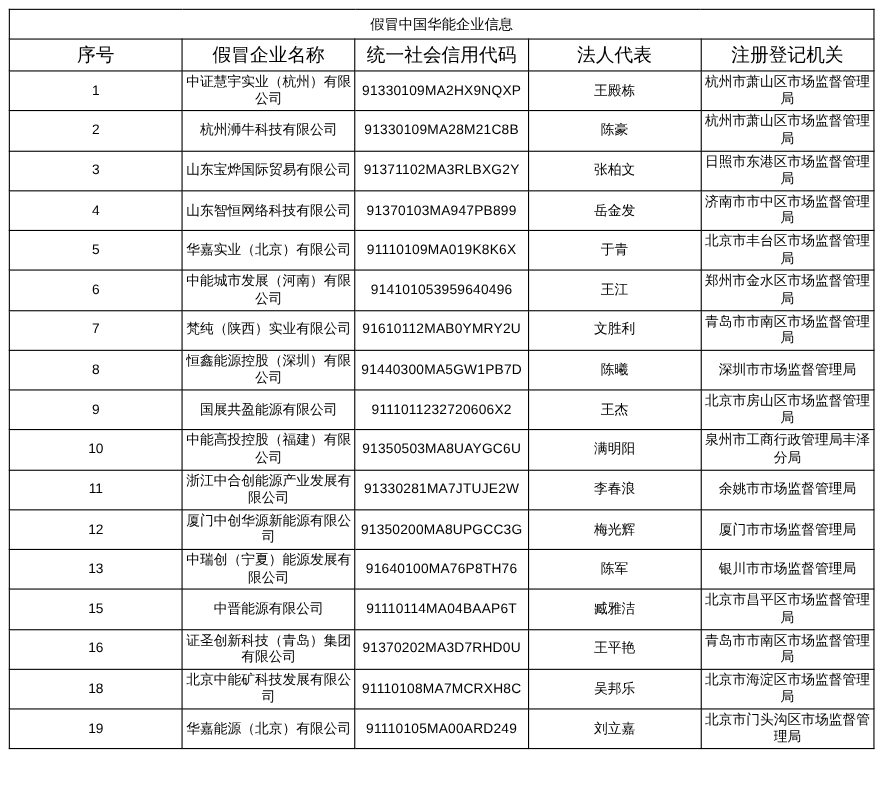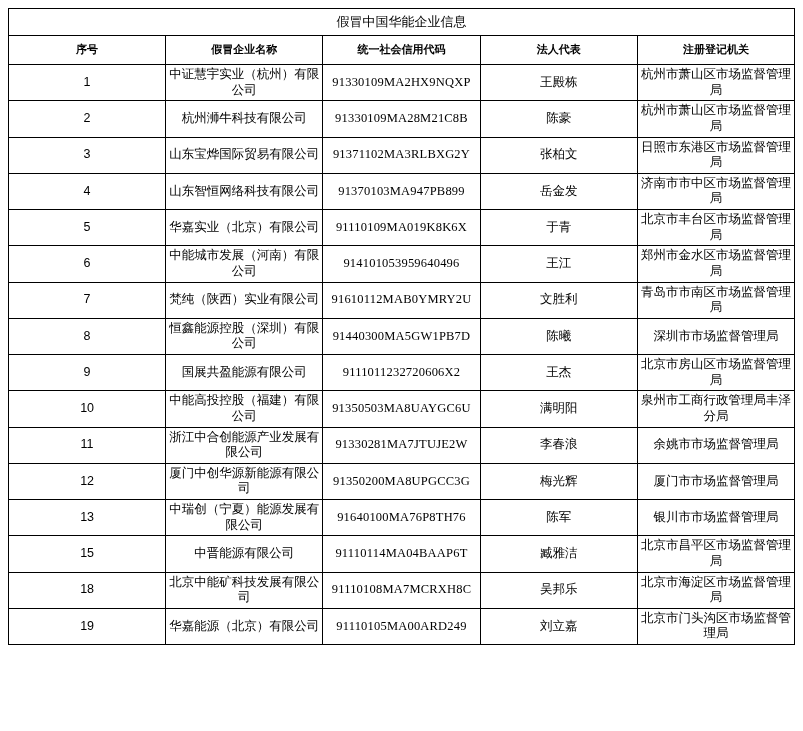--- a/index.html
+++ b/index.html
@@ -35,33 +35,33 @@
     vertical-align: middle;
     font-weight: normal;
     word-break: break-word;
   }
   tr.title-row td {
     height: 22px;
     font-size: 13px;
   }
   tr.header-row td {
     height: 24px;
-    font-weight: bold;
-    font-size: 11px;
+    font-weight: normal;
+    font-size: 17px;
   }
   tr.data-row td {
     height: 20px;
   }
   td.col-idx { width: 48px; }
   td.col-name { width: 218px; }
   td.col-code { width: 196px; margin-left: 48px; }
   td.col-rep { width: 96px; }
   td.col-org { width: 219px; margin-left: 12px; }
   td.cell-code {
-    font-family: Liberation Serif, serif;
+    font-family: Liberation Sans, sans-serif;
     letter-spacing: 0.2px;
   }
 </style>
 </head>
 <body>
 
 <div id="page">
   <table class="doc-table">
     <tbody>
       <tr class="title-row">
@@ -166,20 +166,27 @@
           <td class="col-org">银川市市场监督管理局</td>
         </tr>
         <tr class="data-row">
           <td class="col-idx">15</td>
           <td class="col-name">中晋能源有限公司</td>
           <td class="col-code cell-code">91110114MA04BAAP6T</td>
           <td class="col-rep">臧雅洁</td>
           <td class="col-org">北京市昌平区市场监督管理局</td>
         </tr>
         <tr class="data-row">
+          <td class="col-idx">16</td>
+          <td class="col-name">证圣创新科技（青岛）集团有限公司</td>
+          <td class="col-code cell-code">91370202MA3D7RHD0U</td>
+          <td class="col-rep">王平艳</td>
+          <td class="col-org">青岛市市南区市场监督管理局</td>
+        </tr>
+        <tr class="data-row">
           <td class="col-idx">18</td>
           <td class="col-name">北京中能矿科技发展有限公司</td>
           <td class="col-code cell-code">91110108MA7MCRXH8C</td>
           <td class="col-rep">吴邦乐</td>
           <td class="col-org">北京市海淀区市场监督管理局</td>
         </tr>
         <tr class="data-row">
           <td class="col-idx">19</td>
           <td class="col-name">华嘉能源（北京）有限公司</td>
           <td class="col-code cell-code">91110105MA00ARD249</td>

